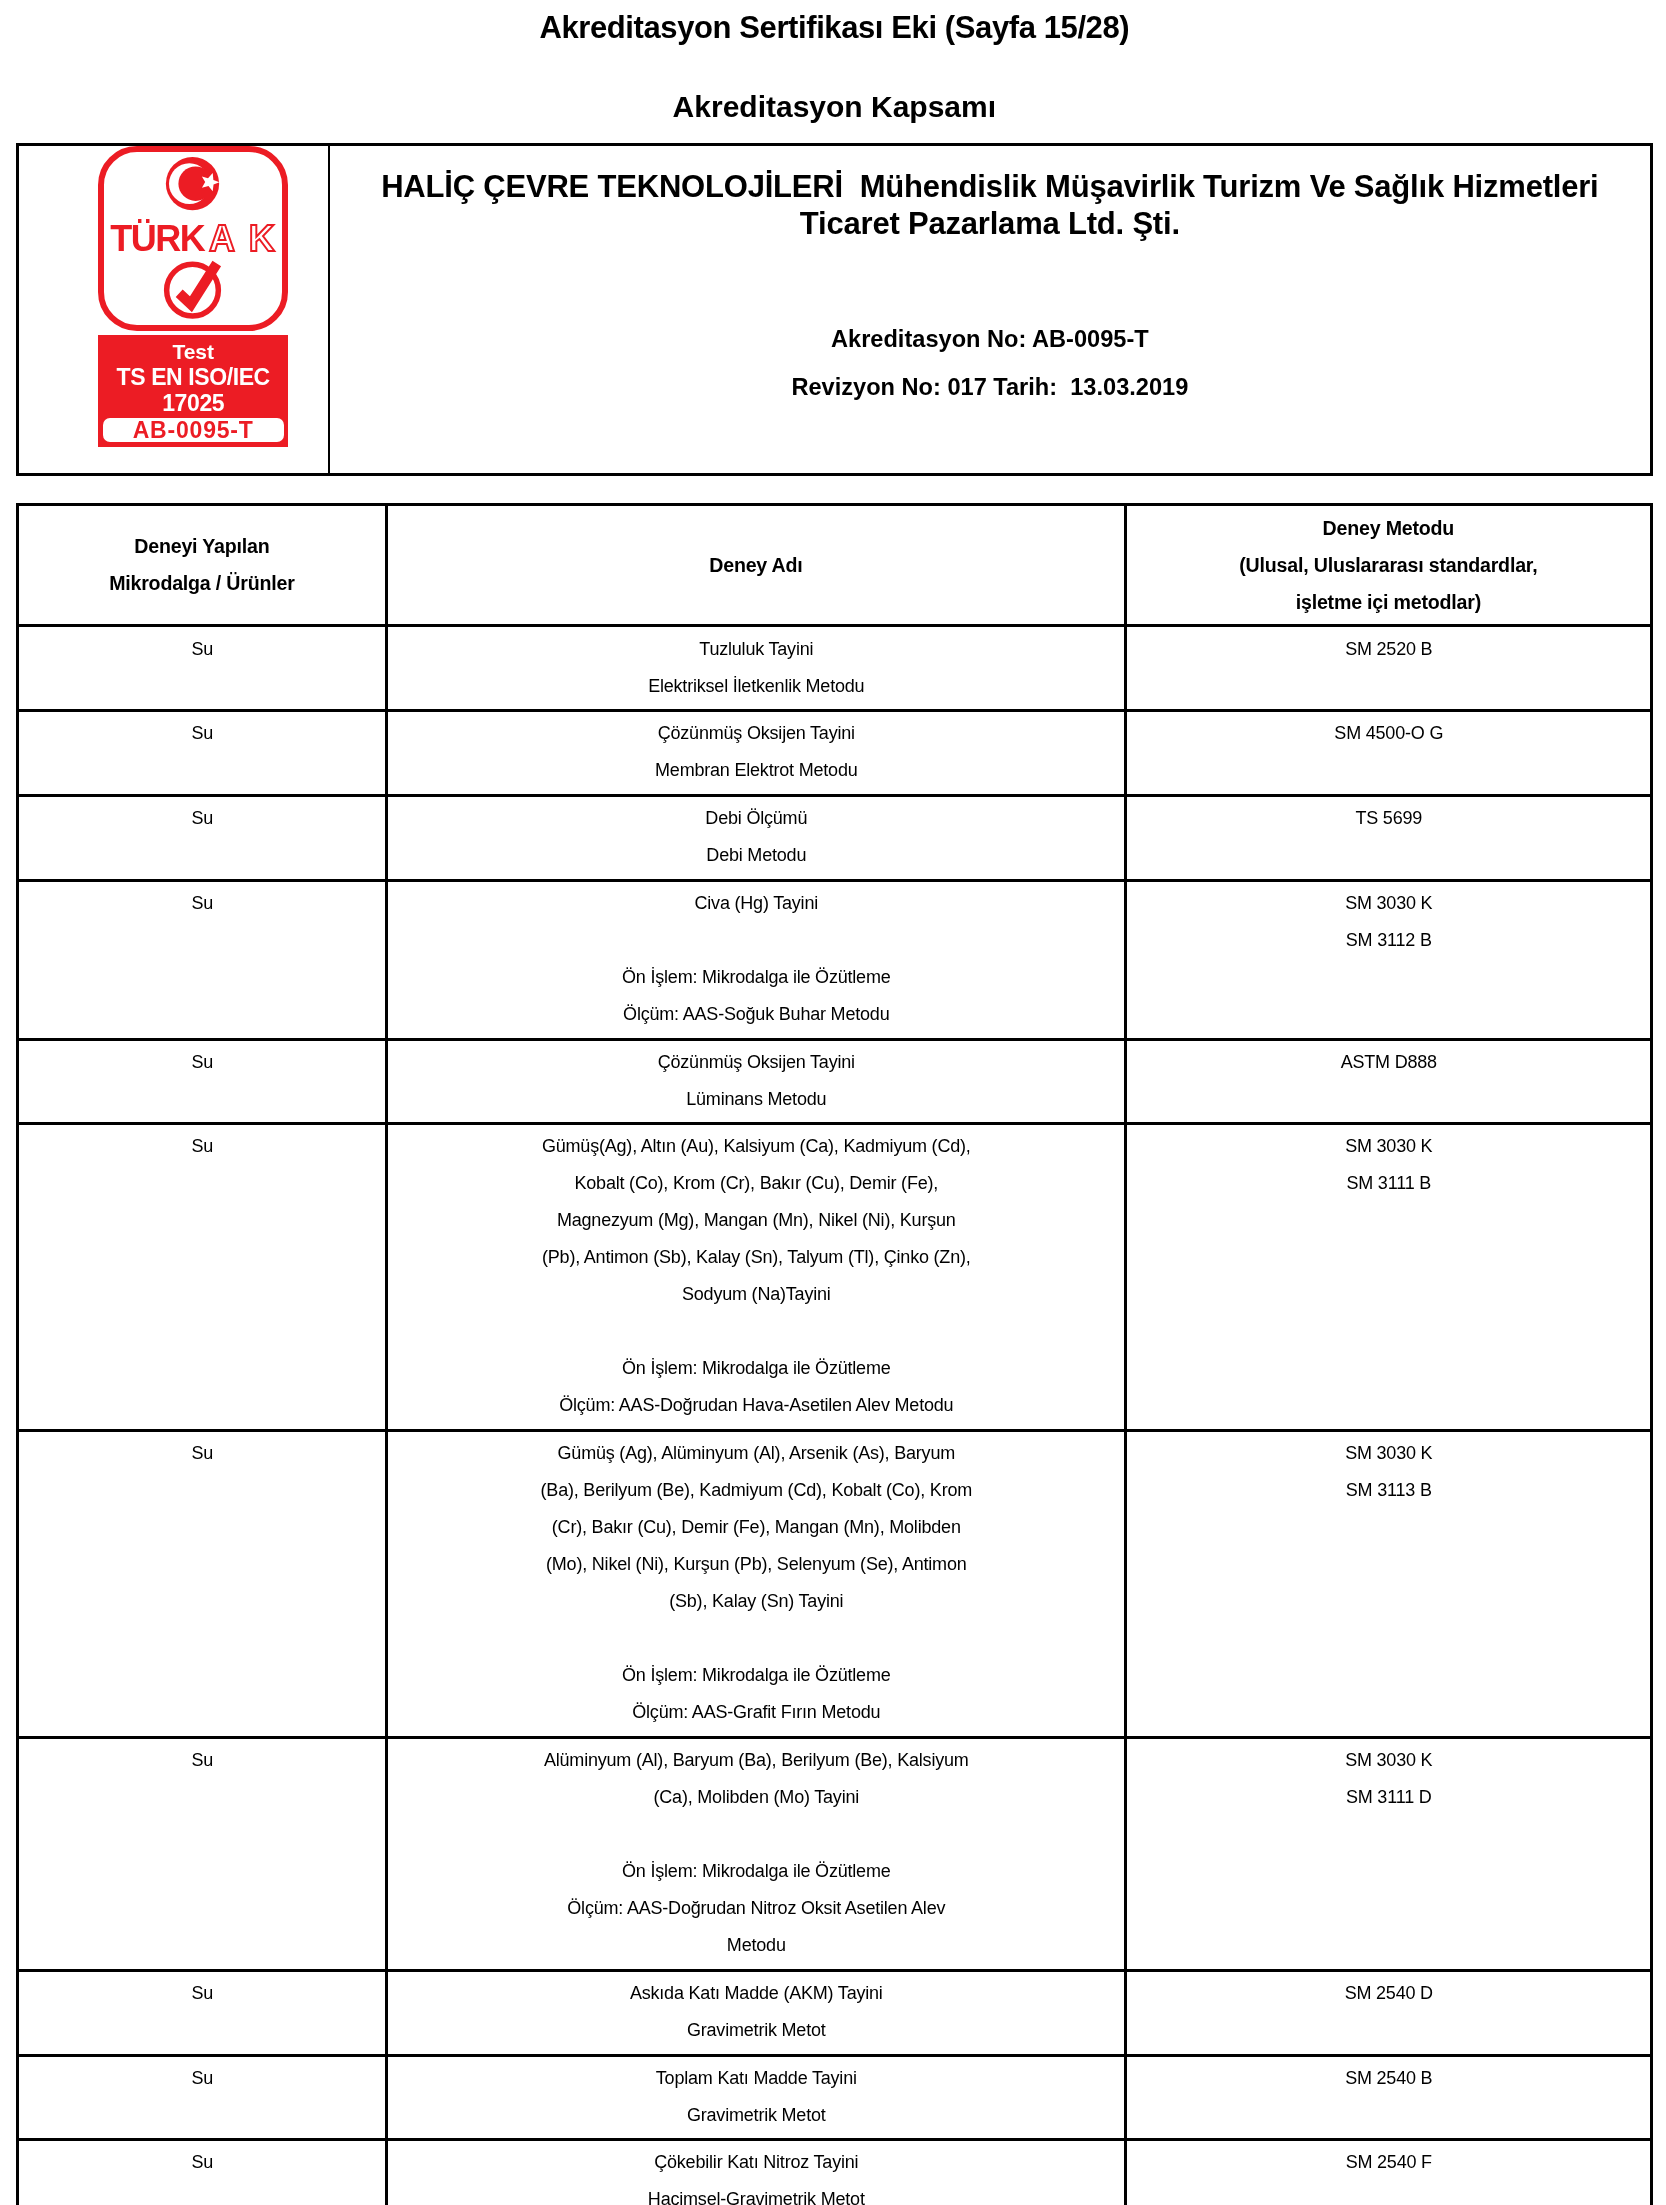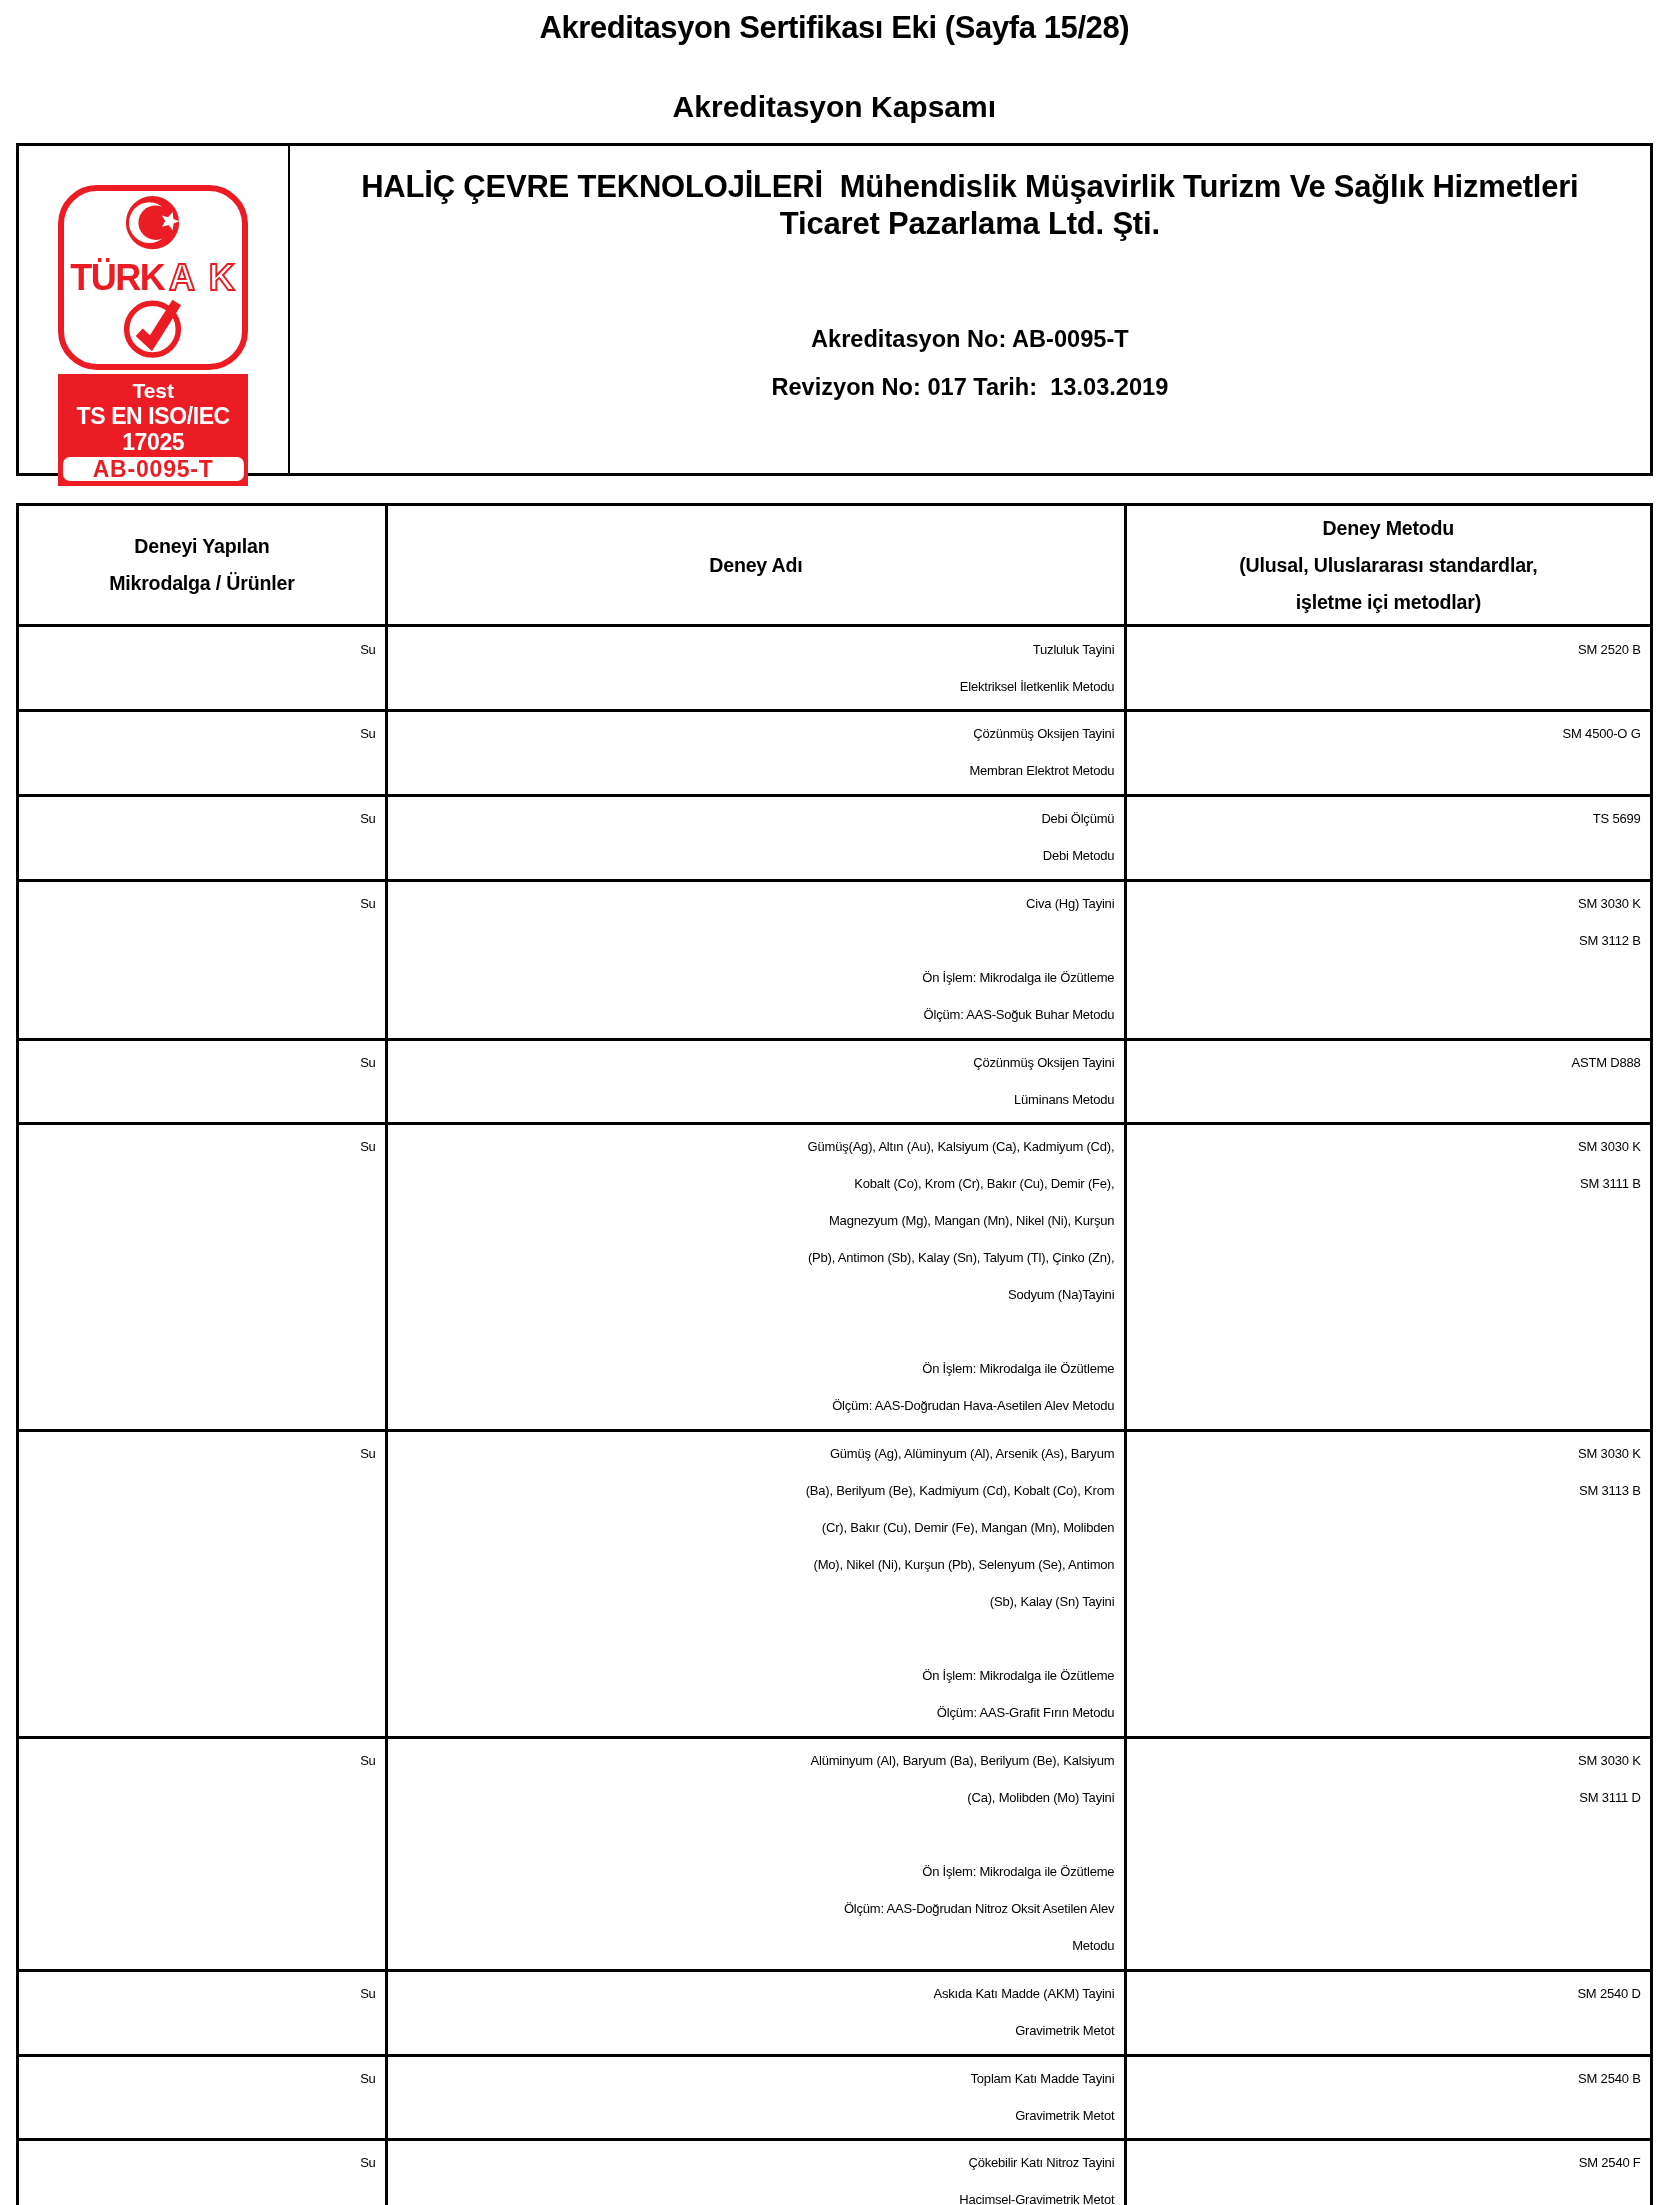--- a/index.html
+++ b/index.html
@@ -10,22 +10,22 @@
   .page { padding:0 14px 0 15.7px; }
 
   .title { margin-top:9.4px; text-align:center; font-size:31px; line-height:38px;
     font-weight:bold; letter-spacing:-0.4px; }
   .subtitle { margin-top:42px; text-align:center; font-size:30px; line-height:36px;
     font-weight:bold; }
 
   
   .header-box { margin-top:17.3px; height:333px; border:3.1px solid #000;
     display:flex; align-items:stretch; }
-  .logo-cell { width:271px; border-right:2.4px solid #000; padding-top:39px;
-    flex:0 0 auto; }
+  .logo-cell { width:271px; border-right:2.4px solid #000; 
+    flex:0 0 auto;margin-left:40px; }
   .logo { width:190px; margin:0 auto; }
   .logo-frame { width:190px; height:185px; border:6.3px solid var(--red);
     border-radius:39px; background:#fff; }
   .logo-band { margin-top:4.7px; background:var(--red); padding:4.7px 0 4.7px 0;
     text-align:center; }
   .band-l1 { color:#fff; font-weight:bold; font-size:21px; line-height:24px; }
   .band-l2 { color:#fff; font-weight:bold; font-size:23px; line-height:26px;
     letter-spacing:-0.4px; }
   .band-box { margin:2.4px 4.7px 0 4.7px; background:#fff;border-radius:7px; }
   .band-box span { color:var(--red); font-weight:bold; font-size:23px;
@@ -34,22 +34,22 @@
   .company-cell { flex:1 1 auto; text-align:center; font-weight:bold;
     padding-top:22px; }
   .company { font-size:31px; line-height:37px; letter-spacing:-0.2px; }
   .accr { margin-top:84px; font-size:23.6px; line-height:27.5px; }
   .rev  { margin-top:21px;  font-size:23.6px; line-height:27.5px; }
 
   
   table.scope { margin-top:27px; width:100%; border-collapse:collapse;
     table-layout:fixed; }
   .scope th, .scope td { border:3.1px solid #000; vertical-align:top;
-    padding:3.1px 9.4px 4.7px 10.2px; font-size:13px; line-height:37px;
-    letter-spacing:-0.2px; text-align:right; }
+    padding:3.1px 9.4px 4.7px 10.2px; font-size:18px; line-height:37px;
+    letter-spacing:-0.2px; text-align:center; }
   .scope th { vertical-align:middle; text-align:center; font-weight:bold;
     font-size:19.6px; padding:3.9px 6.3px; }
   .scope thead tr { height:119px; }
   .line { min-height:37px; }
 
   
   .scope tbody tr:nth-child(1){height:82px}
   .scope tbody tr:nth-child(2){height:82px}
   .scope tbody tr:nth-child(3){height:82px}
   .scope tbody tr:nth-child(4){height:155px}

